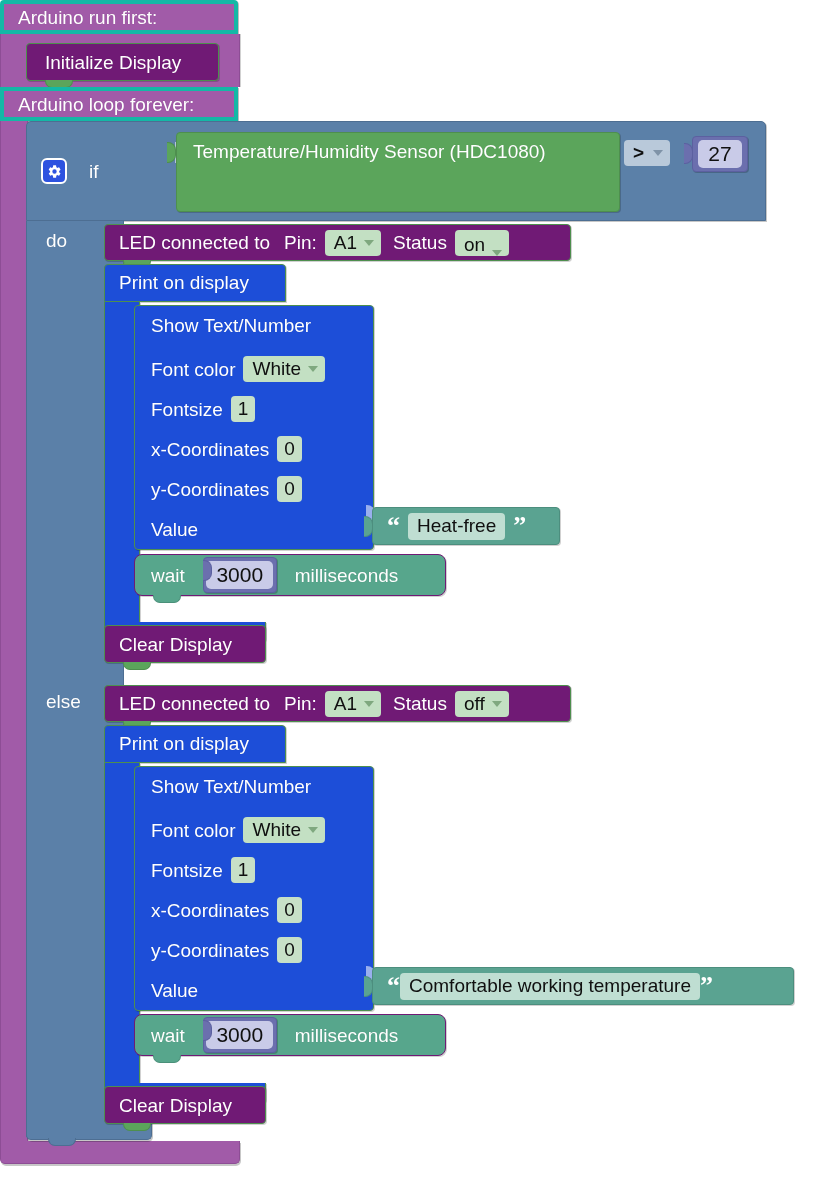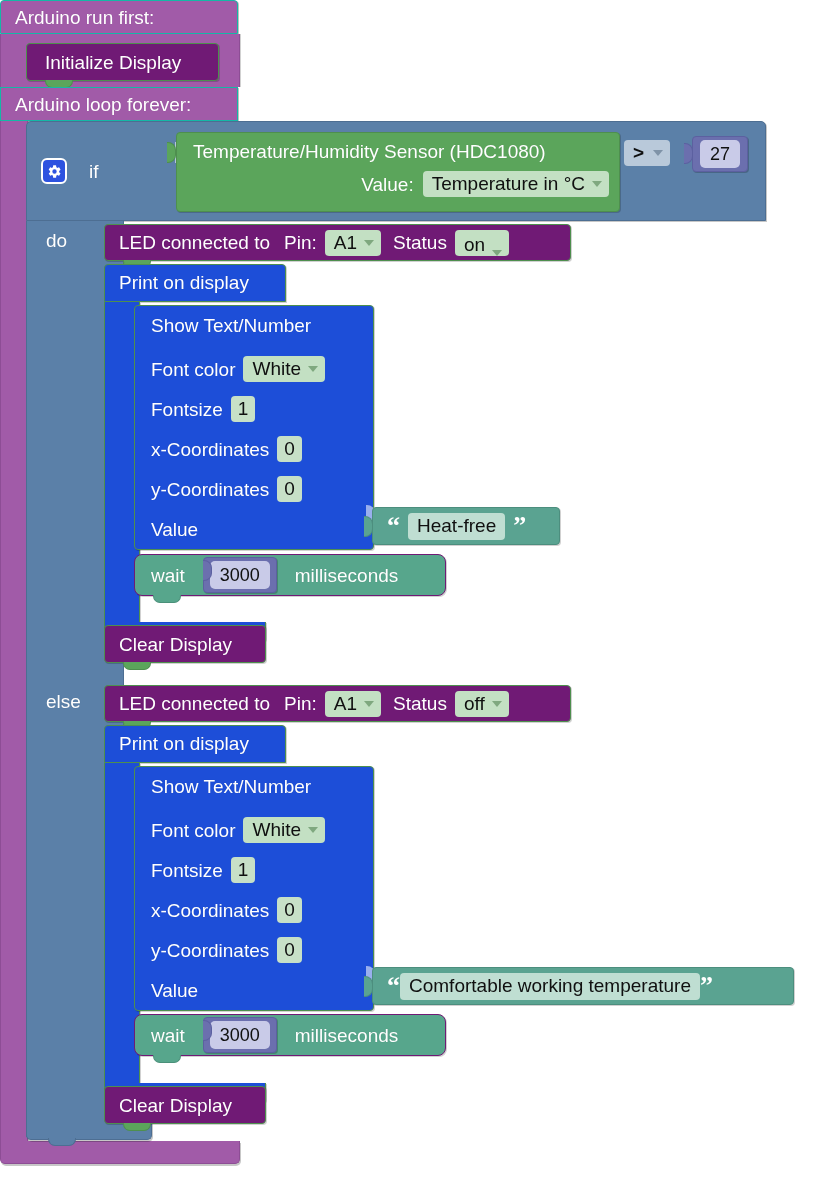--- a/index.html
+++ b/index.html
@@ -23,21 +23,21 @@
     white-space: nowrap;
     text-shadow: 0 0 1px rgba(0,0,0,.15);
   }
 
   
   .abs { position: absolute; }
 
   
   .hat {
     background: #a15ba8;
-    border: 1px solid #14b8a6;
+    border: 4px solid #14b8a6;
     border-radius: 4px 4px 0 0;
     box-shadow: 1px 1px 0 rgba(0,0,0,.25);
     display: flex;
     align-items: center;
     padding: 0 14px;
     box-sizing: border-box;
   }
   .purple-body {
     background: #a15ba8;
     border-left: 1px solid #8d4d95;
@@ -222,21 +222,21 @@
   }
   .numfield-lav {
     background: #c9cbe8;
     border-radius: 5px;
     display: inline-flex;
     align-items: center;
     justify-content: center;
     height: 28px;
     padding: 0 10px;
     color: #101010;
-    font-size: 18px;
+    font-size: 21px;
     box-sizing: border-box;
   }
   .strfield {
     background: #bfded2;
     border-radius: 4px;
     display: inline-flex;
     align-items: center;
     height: 27px;
     padding: 0 9px;
     color: #101010;
@@ -290,27 +290,20 @@
     </svg>
   </div>
   <span class="lbl" style="margin-left:22px;">if</span>
   <span class="socket" style="left:148px; top:20px;"></span>
 </div>
 
 <div class="abs repblk" style="left:176px; top:132px; width:444px; height:80px; padding:9px 10px 0 0;">
   <div class="sensor-row" style="justify-content:flex-start; padding-left:16px;">
     <span class="lbl">Temperature/Humidity Sensor (HDC1080)</span>
   </div>
-  <div class="sensor-row" style="justify-content:flex-end; margin-top:10px;">
-    <span class="lbl">Value:</span>
-    <span class="dd" style="margin-left:9px;">
-      <span>Temperature in °C</span>
-      <span class="caret"></span>
-    </span>
-  </div>
 </div>
 <div class="tab t-green" style="left:167px; top:142px;"></div>
 
 <div class="abs dd-blue" style="left:624px; top:140px;">
   <span>&gt;</span>
   <span class="caret"></span>
 </div>
 
 <div class="abs numblk" style="left:692px; top:136px; width:56px; height:36px; justify-content:center;">
   <span class="numfield-lav">27</span>

